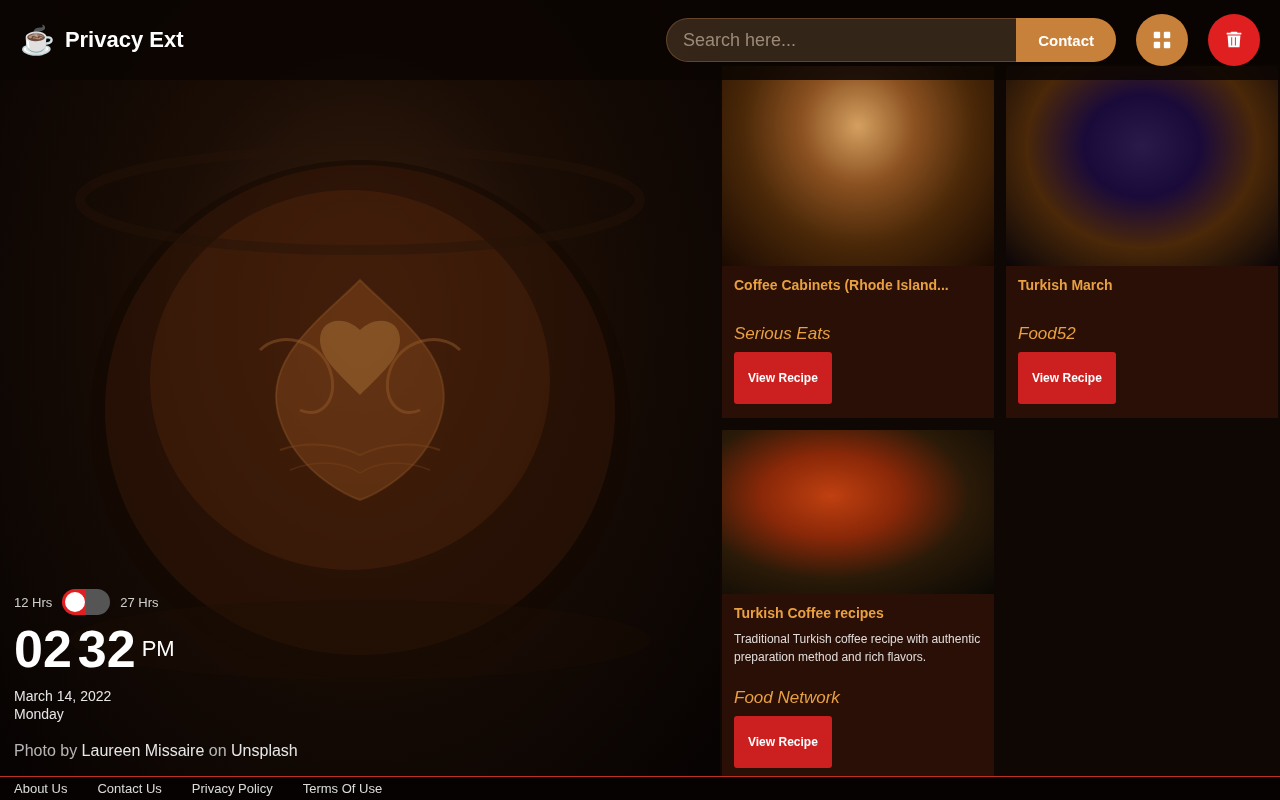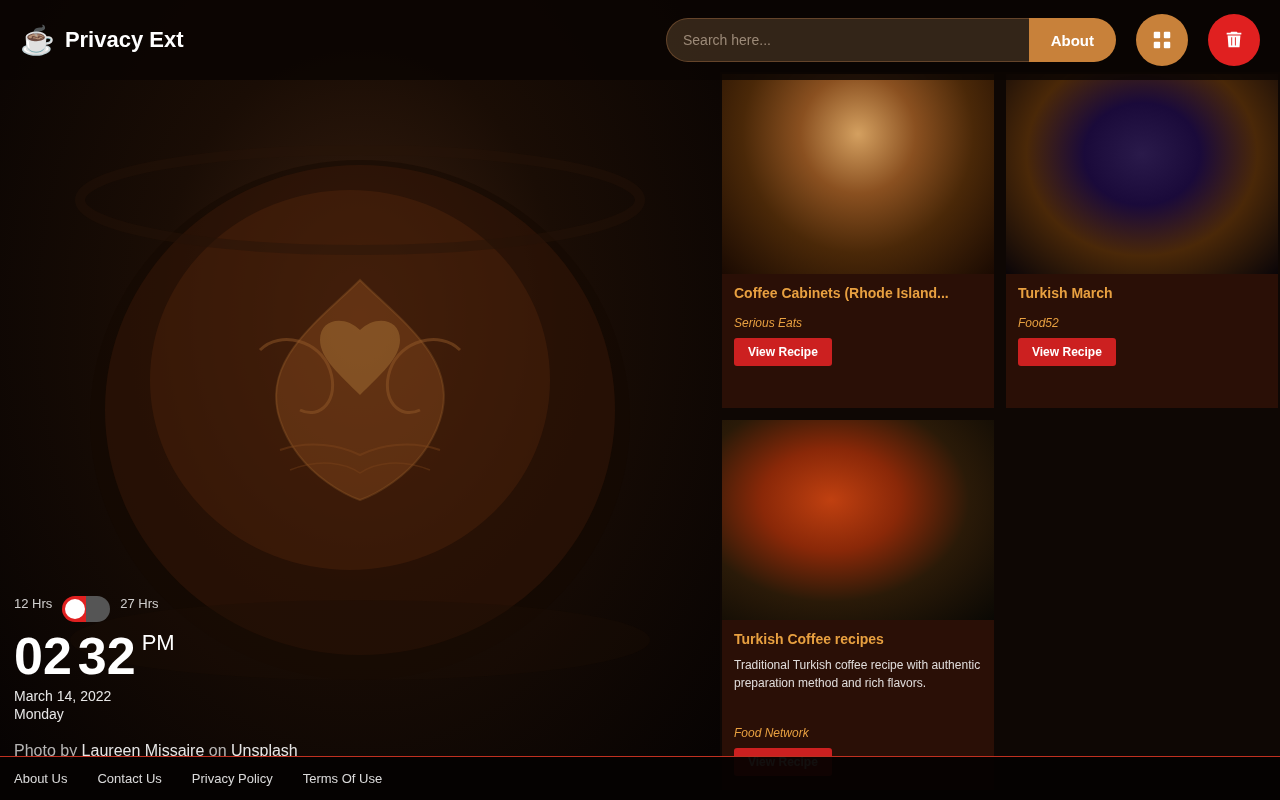--- a/index.html
+++ b/index.html
@@ -63,21 +63,21 @@
 
     .search-input {
       flex: 1;
       height: 44px;
       background: rgba(80, 60, 40, 0.6);
       border: 1px solid rgba(150, 100, 60, 0.5);
       border-right: none;
       border-radius: 22px 0 0 22px;
       color: white;
       padding: 0 16px;
-      font-size: 14px;
+      font-size: 18px;
       outline: none;
     }
 
     .search-input::placeholder {
       color: rgba(200, 180, 160, 0.7);
     }
 
     .search-btn {
       height: 44px;
       padding: 0 22px;
@@ -114,21 +114,21 @@
     
     .left-panel {
       position: absolute;
       bottom: 40px;
       left: 14px;
       z-index: 10;
     }
 
     .time-toggle {
       display: flex;
-      align-items: flex-start;
+      align-items: center;
       gap: 10px;
       margin-bottom: 8px;
     }
 
     .toggle-label {
       color: rgba(255,255,255,0.8);
       font-size: 13px;
     }
 
     .toggle-switch {
@@ -145,23 +145,23 @@
       top: 3px;
       left: 3px;
       width: 20px;
       height: 20px;
       border-radius: 50%;
       background: white;
     }
 
     .clock-display {
       display: flex;
-      align-items: flex-start;
+      align-items: center;
       gap: 6px;
-      margin-bottom: 6px;
+      margin-bottom: 13px;
     }
 
     .clock-hours {
       color: white;
       font-size: 52px;
       font-weight: bold;
       line-height: 1;
     }
 
     .clock-minutes {
@@ -195,21 +195,21 @@
     }
 
     .photo-credit a {
       color: rgba(255,255,255,0.9);
       text-decoration: none;
     }
 
     
     .right-panel {
       position: absolute;
-      top: 72px;
+      top: 64px;
       right: 0;
       width: 560px;
       height: 720px;
       background: rgba(15, 8, 4, 0.9);
       overflow-y: auto;
       z-index: 50;
       display: grid;
       grid-template-columns: 1fr 1fr;
       gap: 12px;
       padding: 2px;
@@ -279,46 +279,46 @@
       line-height: 1.5;
       flex: 1;
       overflow: hidden;
       display: -webkit-box;
       -webkit-line-clamp: 3;
       -webkit-box-orient: vertical;
     }
 
     .recipe-source {
       color: #e8a040;
-      font-size: 12px;
+      font-size: 17px;
       font-style: italic;
-      margin-top: 6px;
+      margin-top: 22px;
       margin-bottom: 8px;
     }
 
     .view-recipe-btn {
       background: #cc2020;
       color: white;
       border: none;
-      padding: 7px 14px;
+      padding: 19px 14px;
       font-size: 12px;
       font-weight: bold;
       cursor: pointer;
       border-radius: 3px;
       align-self: flex-start;
       margin-bottom: 4px;
     }
 
     
     .footer {
       position: absolute;
       bottom: 0;
       left: 0;
       right: 0;
-      height: 44px;
+      height: 24px;
       background: rgba(5, 2, 1, 0.95);
       border-top: 1px solid #c03020;
       z-index: 200;
       display: flex;
       align-items: center;
       padding: 2px 14px;
       gap: 30px;
     }
 
     .footer-link {
@@ -368,21 +368,21 @@
 </svg>
 
 <header class="header">
   <div class="logo-area">
     <span class="logo-icon">☕</span>
     <span class="logo-text">Privacy Ext</span>
   </div>
 
   <div class="search-container">
     <input type="text" class="search-input" placeholder="Search here..." style="">
-    <button class="search-btn">About</button>
+    <button class="search-btn">Contact</button>
   </div>
 
   <button class="icon-btn gallery">
     <svg width="22" height="22" viewBox="0 0 24 24" fill="white">
       <rect x="3" y="3" width="7" height="7" rx="1"></rect>
       <rect x="14" y="3" width="7" height="7" rx="1"></rect>
       <rect x="3" y="14" width="7" height="7" rx="1"></rect>
       <rect x="14" y="14" width="7" height="7" rx="1"></rect>
     </svg>
   </button>

